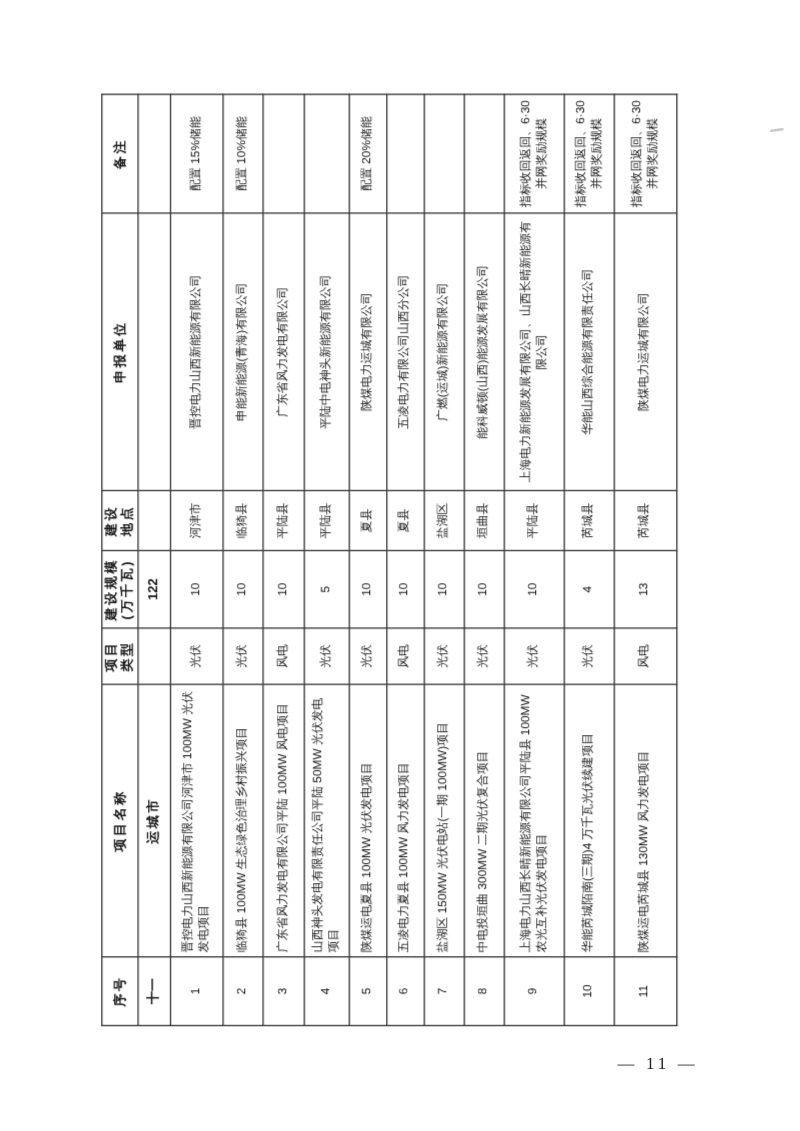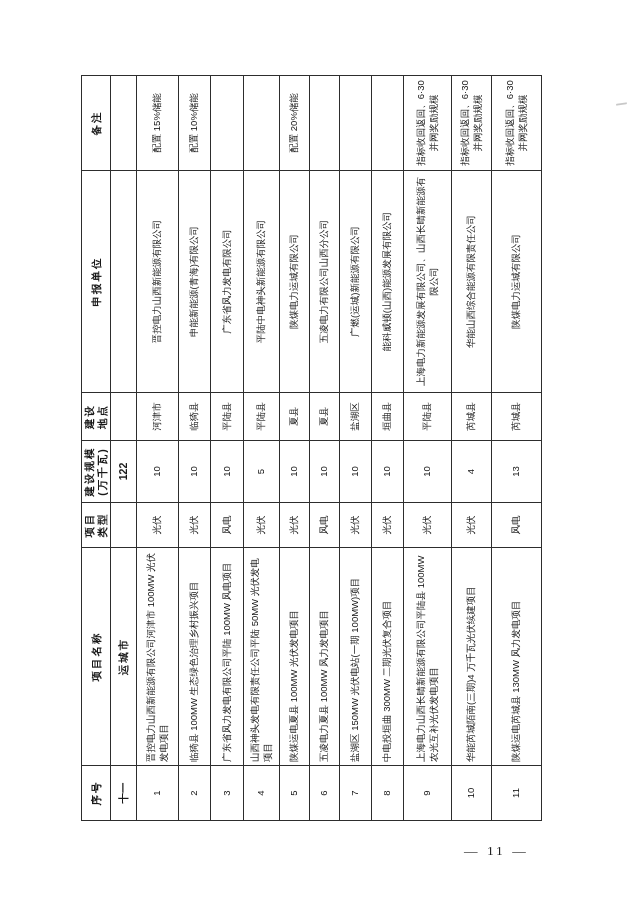--- a/index.html
+++ b/index.html
@@ -26,21 +26,21 @@
   th{
     font-size:10.5px;font-weight:700;text-align:center;
     white-space:pre-line;line-height:1.25;letter-spacing:2px;
   }
   td{font-size:9.5px;line-height:1.32;text-align:center;}
   td.c-name{text-align:left;}
   tr.header-row{height:24px;}
   tr.group-row td{font-weight:700;font-size:10.5px;}
   tr.group-row td.c-name{text-align:center;letter-spacing:2px;}
   .page-number{
-    position:absolute;left:464px;top:843px;
+    position:absolute;left:494px;top:843px;
     font-family:"Liberation Serif", serif;font-size:13.5px;color:#222;
     letter-spacing:3px;white-space:nowrap;
   }
   .scan-artifact{
     position:absolute;left:616px;top:103px;width:11px;height:2px;
     background:#9a9a9a;opacity:.55;transform:rotate(-8deg);border-radius:1px;
   }
 </style>
 </head>
 <body>

